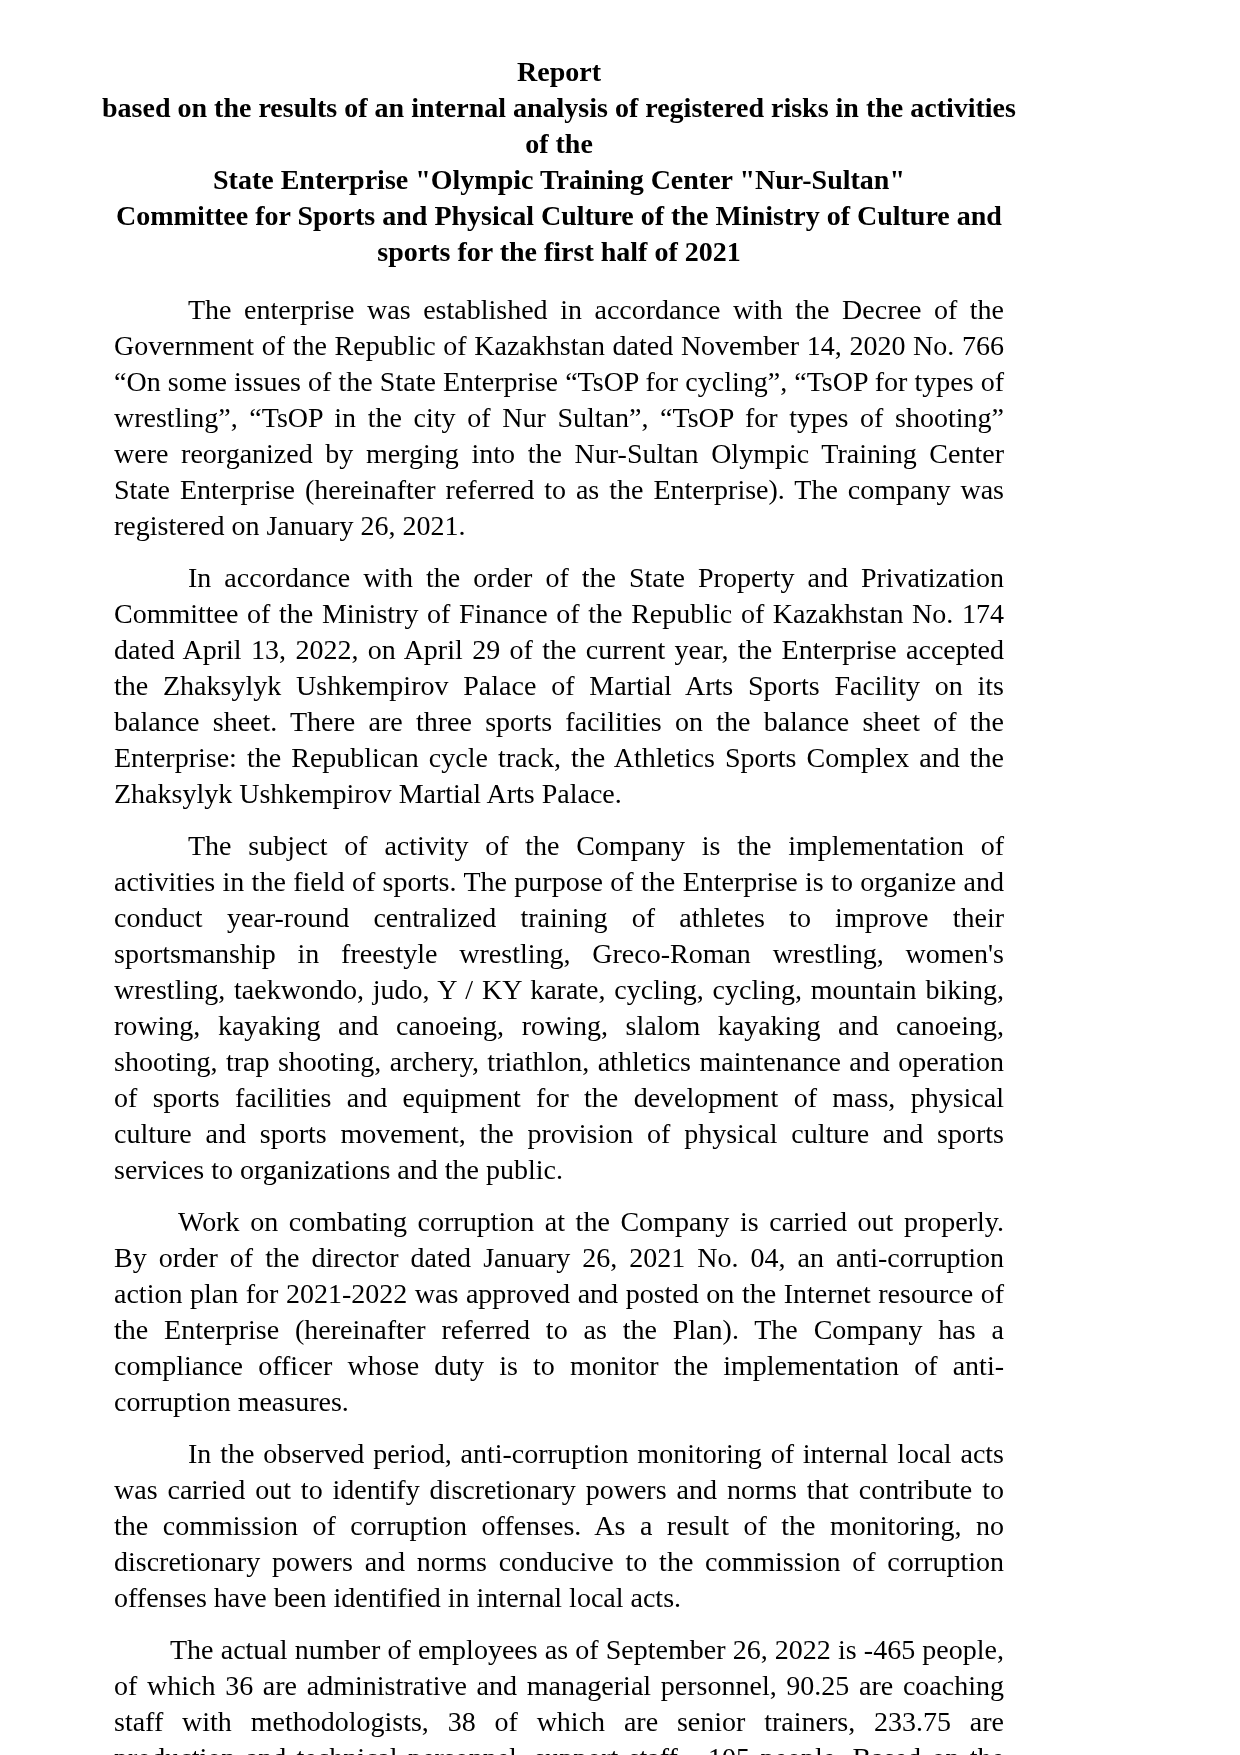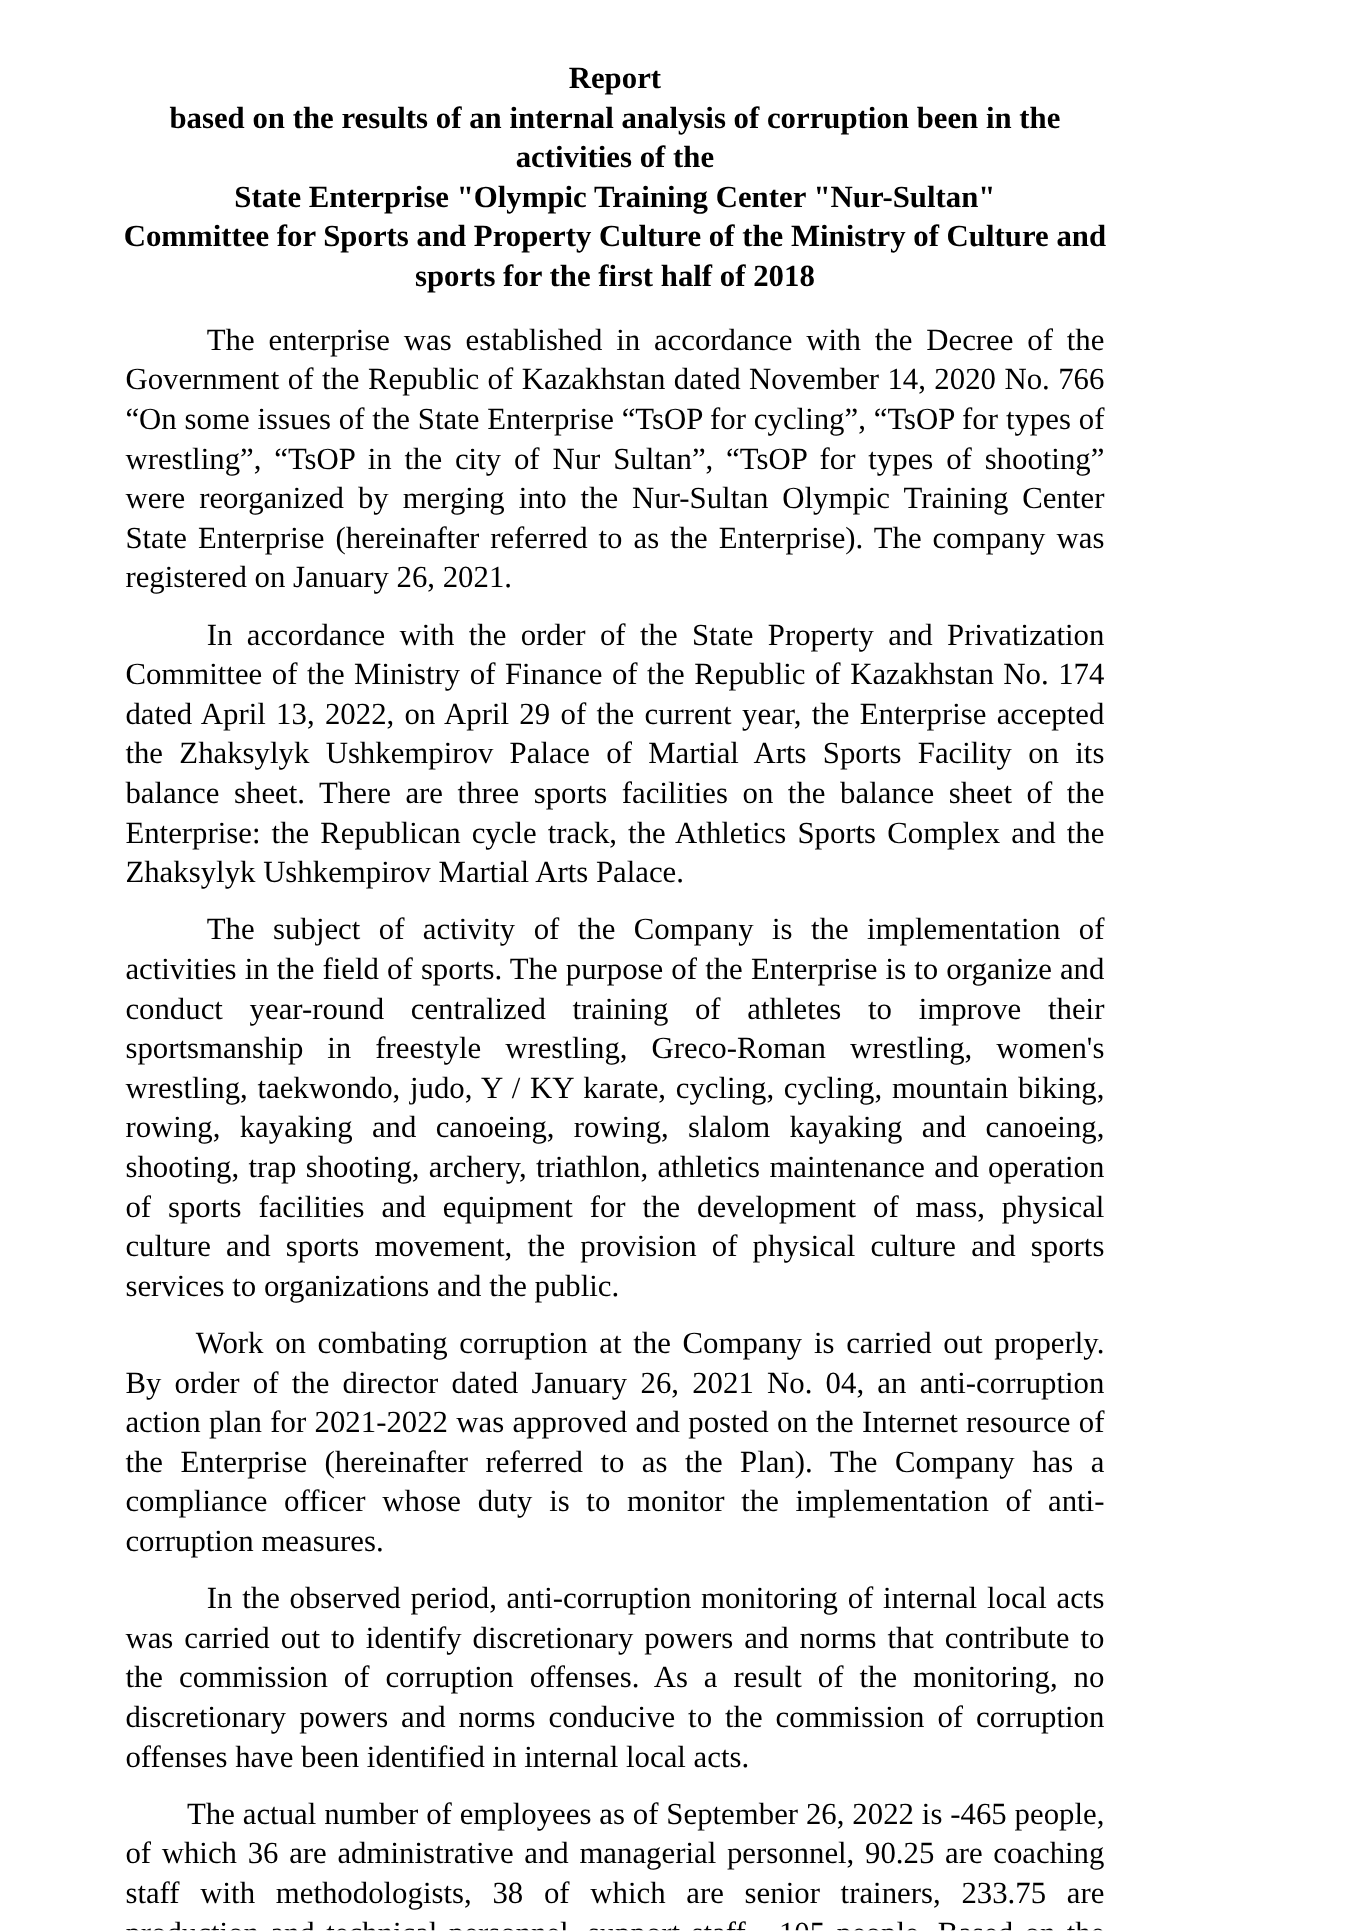--- a/index.html
+++ b/index.html
@@ -37,24 +37,24 @@
   .doc-body p.para.indent-sm { text-indent: 56px; }
   .doc-body p.para.cutoff { text-align-last: justify; }
 </style>
 </head>
 <body>
 
 <div class="page">
 
   <header class="doc-title">
     <div class="title-line">Report</div>
-    <div class="title-line">based on the results of an internal analysis of corruption been in the activities of the</div>
+    <div class="title-line">based on the results of an internal analysis of registered risks in the activities of the</div>
     <div class="title-line">State Enterprise "Olympic Training Center "Nur-Sultan"</div>
-    <div class="title-line">Committee for Sports and Property Culture of the Ministry of Culture and</div>
-    <div class="title-line">sports for the first half of 2018</div>
+    <div class="title-line">Committee for Sports and Physical Culture of the Ministry of Culture and</div>
+    <div class="title-line">sports for the first half of 2021</div>
   </header>
 
   <main class="doc-body">
     <p class="para">The enterprise was established in accordance with the Decree of the Government of the Republic of Kazakhstan dated November 14, 2020 No. 766 “On some issues of the State Enterprise “TsOP for cycling”, “TsOP for types of wrestling”, “TsOP in the city of Nur Sultan”, “TsOP for types of shooting” were reorganized by merging into the Nur-Sultan Olympic Training Center State Enterprise (hereinafter referred to as the Enterprise). The company was registered on January 26, 2021.</p>
     <p class="para">In accordance with the order of the State Property and Privatization Committee of the Ministry of Finance of the Republic of Kazakhstan No. 174 dated April 13, 2022, on April 29 of the current year, the Enterprise accepted the Zhaksylyk Ushkempirov Palace of Martial Arts Sports Facility on its balance sheet. There are three sports facilities on the balance sheet of the Enterprise: the Republican cycle track, the Athletics Sports Complex and the Zhaksylyk Ushkempirov Martial Arts Palace.</p>
     <p class="para">The subject of activity of the Company is the implementation of activities in the field of sports. The purpose of the Enterprise is to organize and conduct year-round centralized training of athletes to improve their sportsmanship in freestyle wrestling, Greco-Roman wrestling, women's wrestling, taekwondo, judo, Y / KY karate, cycling, cycling, mountain biking, rowing, kayaking and canoeing, rowing, slalom kayaking and canoeing, shooting, trap shooting, archery, triathlon, athletics maintenance and operation of sports facilities and equipment for the development of mass, physical culture and sports movement, the provision of physical culture and sports services to organizations and the public.</p>
     <p class="para indent-md">Work on combating corruption at the Company is carried out properly. By order of the director dated January 26, 2021 No. 04, an anti-corruption action plan for 2021-2022 was approved and posted on the Internet resource of the Enterprise (hereinafter referred to as the Plan). The Company has a compliance officer whose duty is to monitor the implementation of anti-corruption measures.</p>
     <p class="para">In the observed period, anti-corruption monitoring of internal local acts was carried out to identify discretionary powers and norms that contribute to the commission of corruption offenses. As a result of the monitoring, no discretionary powers and norms conducive to the commission of corruption offenses have been identified in internal local acts.</p>
     <p class="para indent-sm">The actual number of employees as of September 26, 2022 is -465 people, of which 36 are administrative and managerial personnel, 90.25 are coaching staff with methodologists, 38 of which are senior trainers, 233.75 are production and technical personnel, support staff - 105 people. Based on the rules for holding a competition for a vacant position, 6 competitions were held.</p>
   </main>

